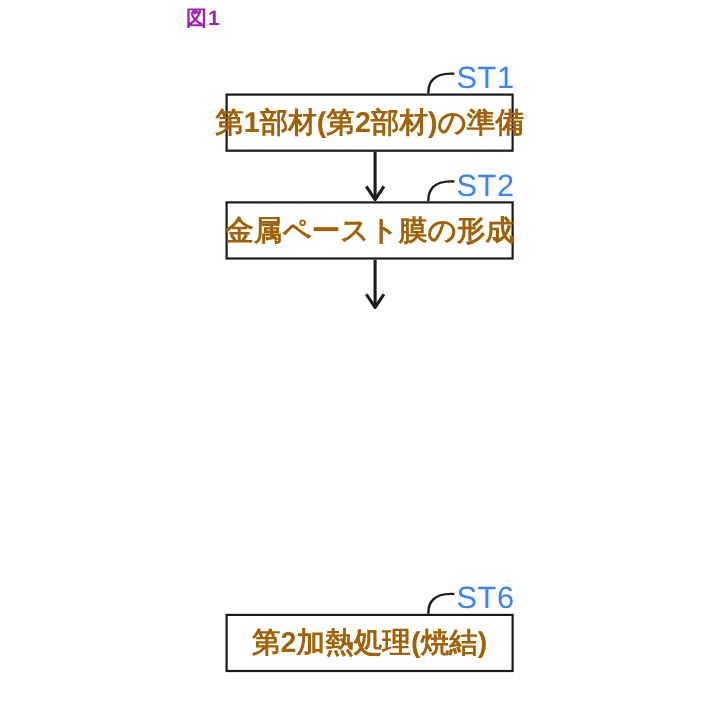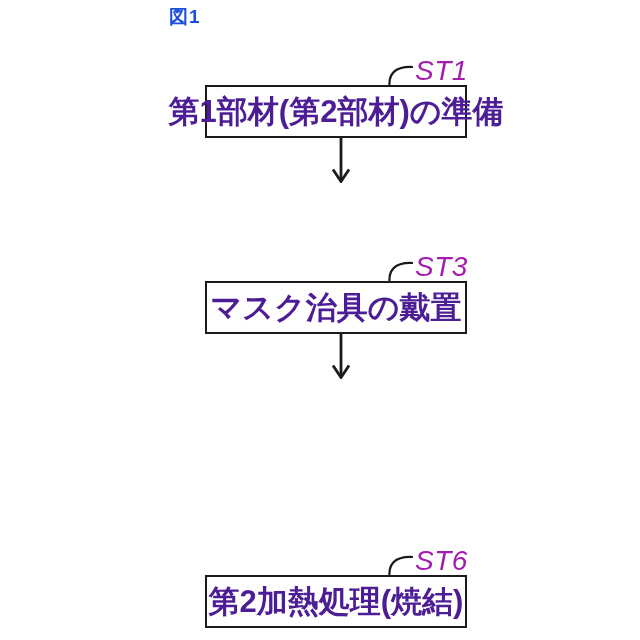--- a/index.html
+++ b/index.html
@@ -15,21 +15,21 @@
     color: #1b1b1b;
   }
 
   .figure-title {
     position: absolute;
     left: 169px;
     top: 4px;
     font-size: 19px;
     font-weight: 700;
     letter-spacing: 1px;
-    color: #1d4ed8;
+    color: #a21caf;
     text-align: center;
   }
 
   .step {
     position: absolute;
     left: 205px;
     width: 262px;
     height: 53px;
   }
 
@@ -41,37 +41,36 @@
     width: 262px;
     height: 53px;
     border: 2.5px solid #1b1b1b;
     background: #ffffff;
     display: flex;
     align-items: center;
     justify-content: center;
   }
 
   .process-box-text {
-    font-size: 31px;
+    font-size: 26px;
     font-weight: 600;
     white-space: nowrap;
-    color: #4c1d95;
+    color: #a16207;
   }
 
   .st-ref {
     position: absolute;
     left: 210px;
     top: -28px;
     font-size: 28px;
     line-height: 1;
     font-weight: 400;
     letter-spacing: 0.5px;
-    color: #a21caf;
+    color: #3b82f6;
     white-space: nowrap;
-    font-style: italic;
   }
 
   .leader {
     position: absolute;
     left: 178px;
     top: -23px;
     width: 40px;
     height: 30px;
   }
 
@@ -102,38 +101,38 @@
     <div class="st-ref">ST1</div>
     <div class="process-box">
       <span class="process-box-text">第1部材(第2部材)の準備</span>
     </div>
     <svg class="down-arrow" viewBox="0 0 24 45">
       <line class="stroke" x1="12" y1="0" x2="12" y2="42" stroke-width="2.8"></line>
       <polyline class="stroke" points="4,31.5 12,43.5 20,31.5" stroke-width="2.8"></polyline>
     </svg>
   </div>
 
-
-  <div class="step" style="top:281px">
+  <div class="step" style="top:183px">
     <svg class="leader" viewBox="0 0 40 30">
       <path class="stroke" d="M7,28 C4,12 12,4 30,5" stroke-width="2.2"></path>
     </svg>
-    <div class="st-ref">ST3</div>
+    <div class="st-ref">ST2</div>
     <div class="process-box">
-      <span class="process-box-text">マスク治具の戴置</span>
+      <span class="process-box-text">金属ペースト膜の形成</span>
     </div>
     <svg class="down-arrow" viewBox="0 0 24 45">
       <line class="stroke" x1="12" y1="0" x2="12" y2="42" stroke-width="2.8"></line>
       <polyline class="stroke" points="4,31.5 12,43.5 20,31.5" stroke-width="2.8"></polyline>
     </svg>
   </div>
 
 
 
-  <div class="step" style="top:575px">
+
+  <div class="step" style="top:558px">
     <svg class="leader" viewBox="0 0 40 30">
       <path class="stroke" d="M7,28 C4,12 12,4 30,5" stroke-width="2.2"></path>
     </svg>
     <div class="st-ref">ST6</div>
     <div class="process-box">
       <span class="process-box-text">第2加熱処理(焼結)</span>
     </div>
   </div>
 
 </div>

